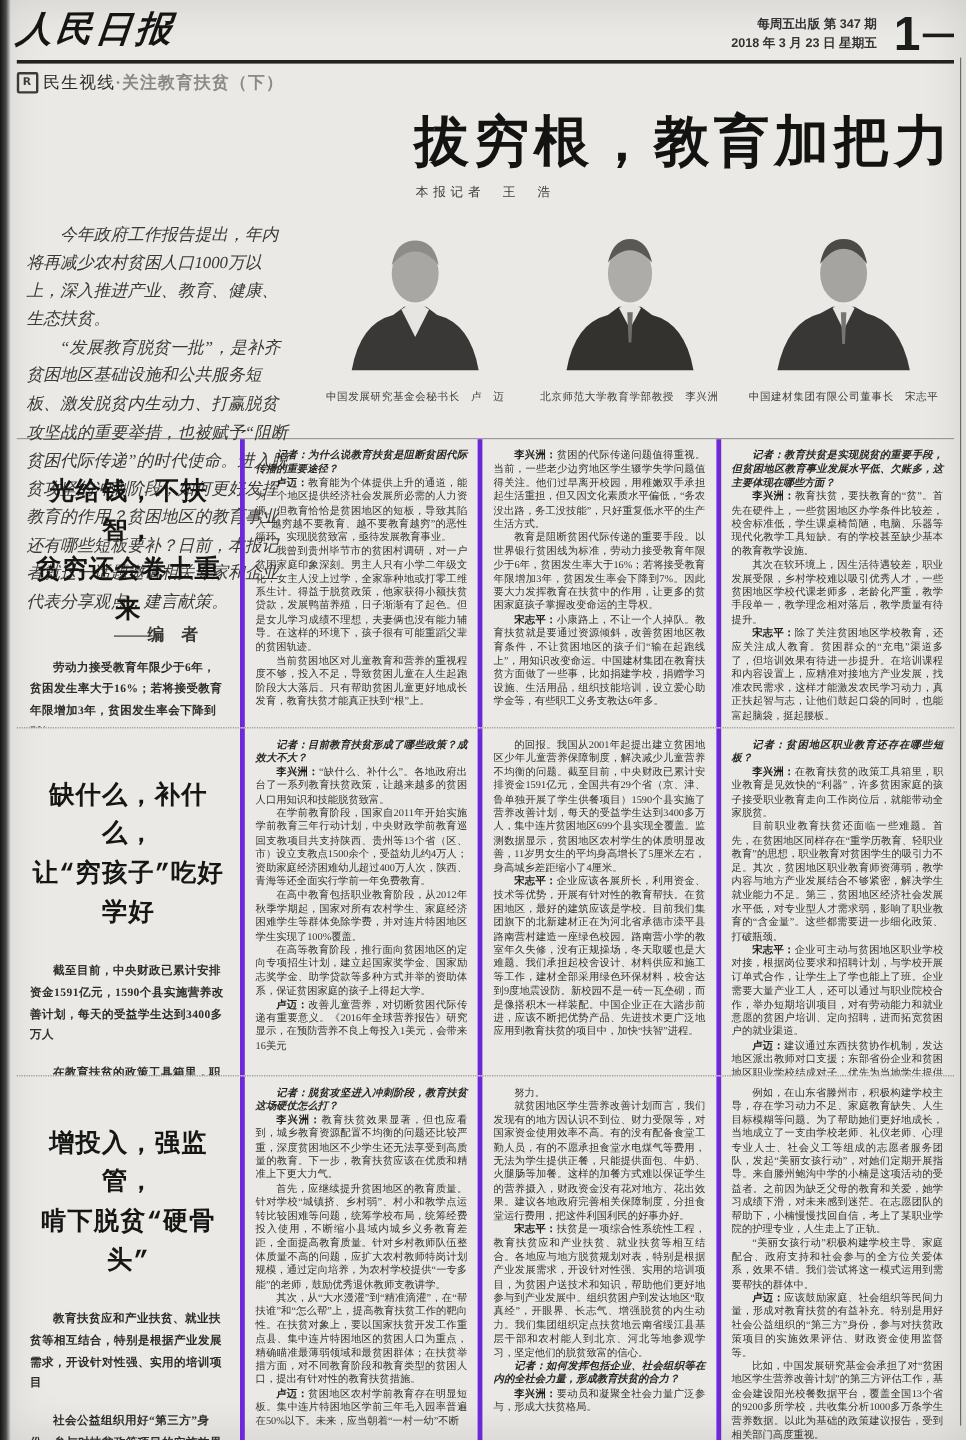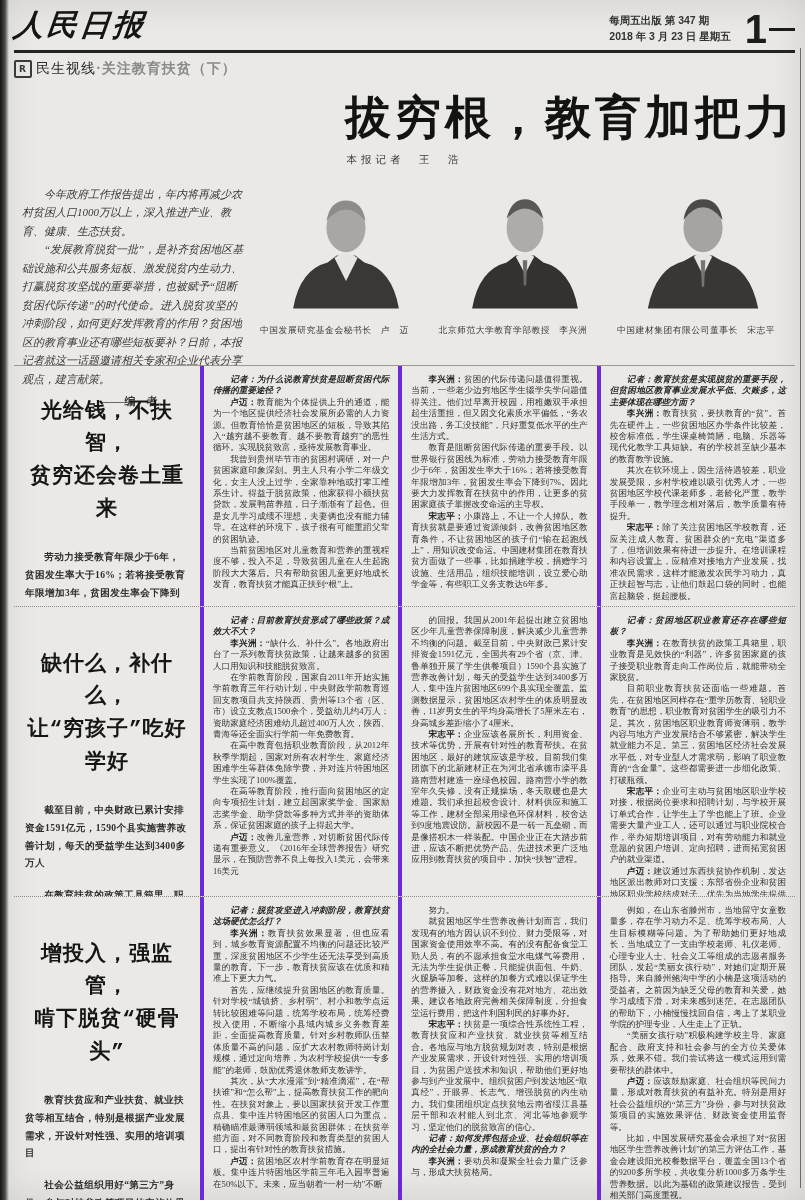--- a/index.html
+++ b/index.html
@@ -12,21 +12,21 @@
   }
   .scan-edge{position:absolute;left:0;top:0;width:9px;height:1200px;
     background:linear-gradient(90deg,#141414,#4a4a48 55%,rgba(74,74,72,0));z-index:5;}
   .right-rule{position:absolute;right:4px;top:48px;bottom:12px;width:1px;background:#6b6a67;}
   .content{position:absolute;left:14px;right:10px;top:0;}
 
   
   .masthead{display:flex;align-items:flex-start;padding-top:10px;height:38px;}
   .logo{font-family:"DejaVu Serif",serif;font-weight:bold;font-style:italic;
     font-size:30px;letter-spacing:3px;color:#151513;transform:skewX(-6deg);line-height:1;}
-  .issue-info{margin-left:auto;font-family:"Liberation Sans","DejaVu Sans",sans-serif;
+  .issue-info{margin-left:auto;text-align:right;font-family:"Liberation Sans","DejaVu Sans",sans-serif;
     font-size:10.5px;font-weight:bold;color:#333;line-height:1.5;padding-top:3px;}
   .pagenum-wrap{display:flex;align-items:center;margin-left:14px;padding-top:0;}
   .pagenum{font-family:"Liberation Sans","DejaVu Sans",sans-serif;font-weight:bold;
     font-size:40px;line-height:38px;color:#1c1c1a;letter-spacing:-2px;}
   .pagenum-dash{width:26px;height:3px;background:#1c1c1a;margin-left:4px;}
   .masthead-rule{height:3px;background:#232321;margin-top:2px;}
 
   
   .section-label{display:flex;align-items:center;height:24px;margin-top:4px;
     font-size:14px;letter-spacing:1px;}
@@ -36,26 +36,26 @@
   .label-bold{font-weight:normal;color:#2b2b29;}
   .label-rest{color:#8a8a86;font-weight:bold;}
 
   
   .main-title{margin:10px 0 0;text-align:right;font-size:46px;font-weight:900;
     color:#131311;letter-spacing:4px;line-height:1.15;font-family:"Liberation Sans","DejaVu Sans",sans-serif;}
   .byline{text-align:center;font-size:10.5px;color:#3c3b39;margin-top:9px;letter-spacing:4px;}
 
   
   .intro-row{display:flex;margin-top:14px;height:176px;}
-  .editor-note{width:240px;flex:none;font-style:italic;font-size:11px;line-height:1.68;
+  .editor-note{width:240px;flex:none;font-style:italic;font-size:14px;line-height:1.68;
     color:#3a3937;padding:4px 10px 0 8px;box-sizing:border-box;}
   .editor-note p{margin:0;text-indent:2em;}
   .editor-note .signoff{text-align:center;font-weight:bold;margin-top:4px;padding-right:6px;font-style:normal;}
   .portraits{flex:1;display:flex;justify-content:space-between;padding:0 6px;}
-  .portraits figure{margin:0;width:172px;}
+  .portraits figure{margin:0;width:172px;text-align:center;}
   .portraits svg{width:138px;height:140px;display:block;margin:0 auto;}
   .portraits figcaption{font-size:8.8px;color:#3d3c3a;margin-top:4px;letter-spacing:0.5px;}
 
   .solid-rule{height:1px;background:#9a9995;margin-top:8px;}
 
   
   section{display:flex;border-top:1px dotted #8d8c88;}
   section.first{border-top:none;}
   .sec1{height:240px;}
   .sec2{height:289px;}
@@ -222,20 +222,20 @@
           <p class="para"><b>卢迈：</b>贫困地区农村学前教育存在明显短板。集中连片特困地区学前三年毛入园率普遍在50%以下。未来，应当朝着“一村一幼”不断</p>
         </div>
       <div class="col col-qa">
           <p class="para">努力。</p>
           <p class="para">就贫困地区学生营养改善计划而言，我们发现有的地方因认识不到位、财力受限等，对国家资金使用效率不高。有的没有配备食堂工勤人员，有的不愿承担食堂水电煤气等费用，无法为学生提供正餐，只能提供面包、牛奶、火腿肠等加餐。这样的加餐方式难以保证学生的营养摄入，财政资金没有花对地方、花出效果。建议各地政府完善相关保障制度，分担食堂运行费用，把这件利国利民的好事办好。</p>
           <p class="para"><b>宋志平：</b>扶贫是一项综合性系统性工程，教育扶贫应和产业扶贫、就业扶贫等相互结合。各地应与地方脱贫规划对表，特别是根据产业发展需求，开设针对性强、实用的培训项目，为贫困户送技术和知识，帮助他们更好地参与到产业发展中。组织贫困户到发达地区“取真经”，开眼界、长志气、增强脱贫的内生动力。我们集团组织定点扶贫地云南省绥江县基层干部和农村能人到北京、河北等地参观学习，坚定他们的脱贫致富的信心。</p>
           <p class="para question"><b>记者：</b>如何发挥包括企业、社会组织等在内的全社会力量，形成教育扶贫的合力？</p>
           <p class="para"><b>李兴洲：</b>要动员和凝聚全社会力量广泛参与，形成大扶贫格局。</p>
         </div>
       <div class="col col-qa">
-          <p class="para">例如，在山东省滕州市，当地留守女童数量多，存在学习动力不足、统筹学校布局、人生目标模糊等问题。为了帮助她们更好地成长，当地成立了一支由学校老师、礼仪老师、心理专业人士、社会义工等组成的志愿者服务团队，发起“美丽女孩行动”，对她们定期开展指导。来自滕州鲍沟中学的小楠是这项活动的受益者。之前因为缺乏父母的教育和关爱，她学习成绩下滑，对未来感到迷茫。在志愿团队的帮助下，小楠慢慢找回自信，考上了某职业学院的护理专业，人生走上了正轨。</p>
+          <p class="para">例如，在山东省滕州市，积极构建学校主导，存在学习动力不足、家庭教育缺失、人生目标模糊等问题。为了帮助她们更好地成长，当地成立了一支由学校老师、礼仪老师、心理专业人士、社会义工等组成的志愿者服务团队，发起“美丽女孩行动”，对她们定期开展指导。来自滕州鲍沟中学的小楠是这项活动的受益者。之前因为缺乏父母的教育和关爱，她学习成绩下滑，对未来感到迷茫。在志愿团队的帮助下，小楠慢慢找回自信，考上了某职业学院的护理专业，人生走上了正轨。</p>
           <p class="para">“美丽女孩行动”积极构建学校主导、家庭配合、政府支持和社会参与的全方位关爱体系，效果不错。我们尝试将这一模式运用到需要帮扶的群体中。</p>
           <p class="para"><b>卢迈：</b>应该鼓励家庭、社会组织等民间力量，形成对教育扶贫的有益补充。特别是用好社会公益组织的“第三方”身份，参与对扶贫政策项目的实施效果评估、财政资金使用监督等。</p>
           <p class="para">比如，中国发展研究基金会承担了对“贫困地区学生营养改善计划”的第三方评估工作，基金会建设阳光校餐数据平台，覆盖全国13个省的9200多所学校，共收集分析1000多万条学生营养数据。以此为基础的政策建议报告，受到相关部门高度重视。</p>
         </div>
     </section>
   </div>
 </div>
 
 </body></html>

